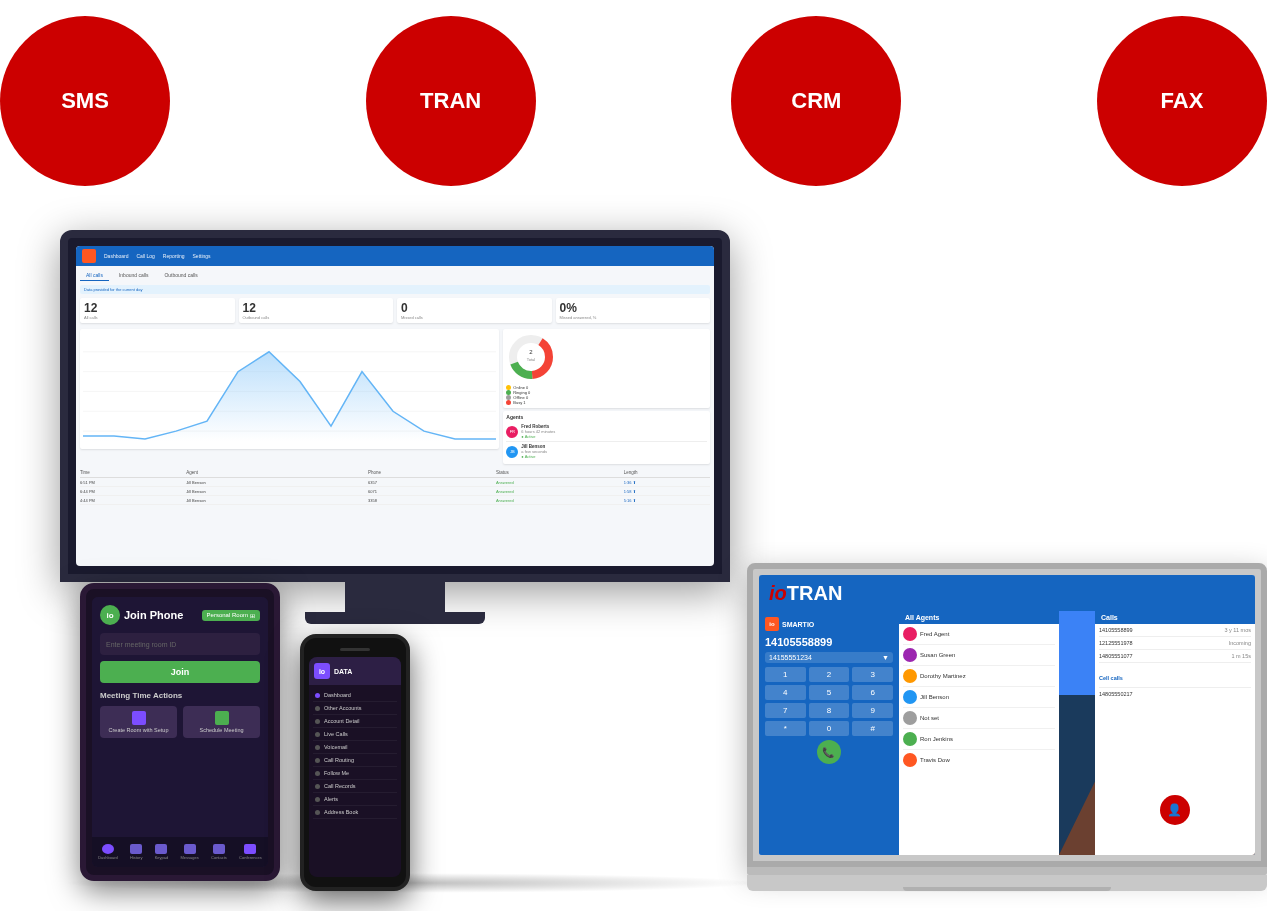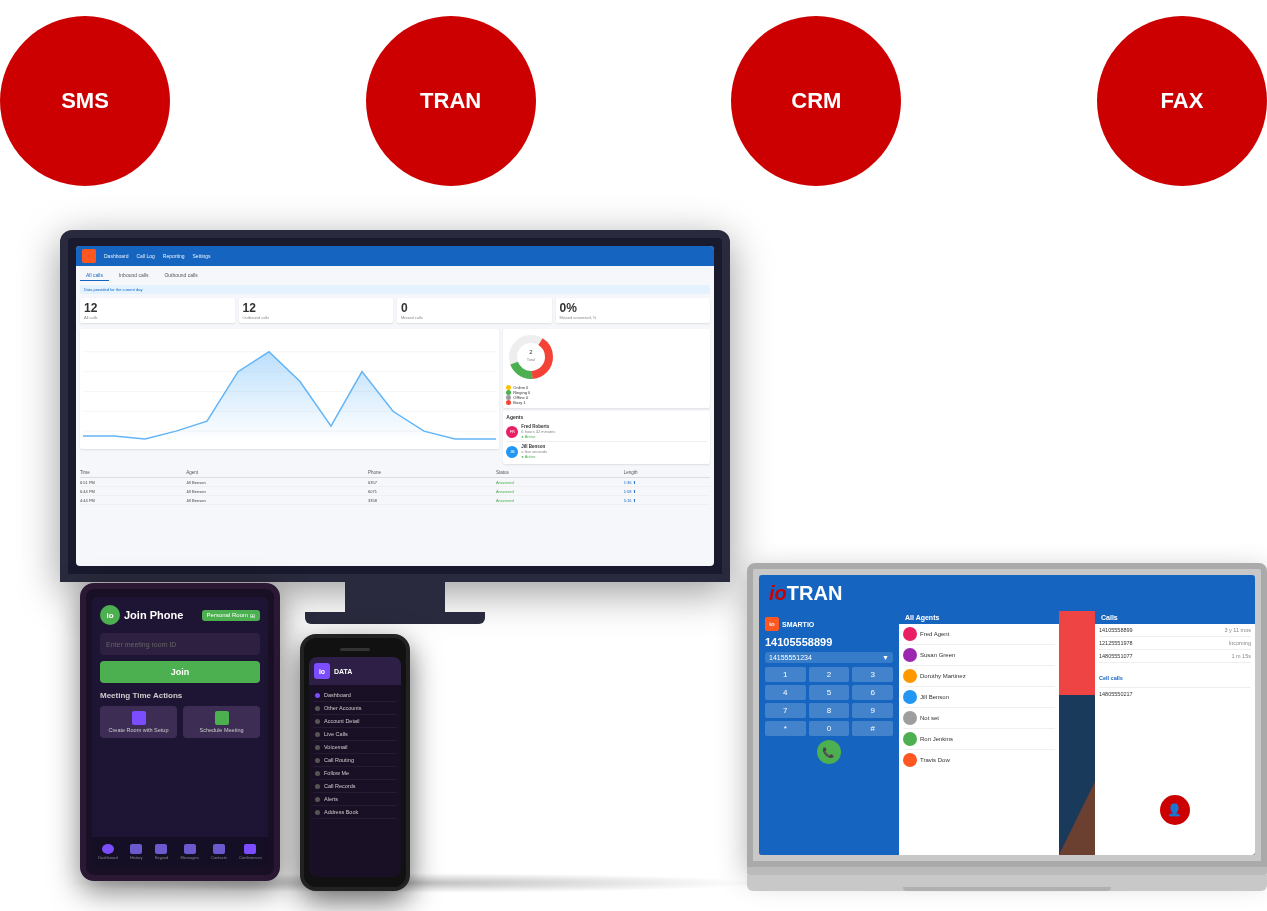--- a/index.html
+++ b/index.html
@@ -821,21 +821,21 @@
     <div class="laptop-screen">
       <div class="laptop-ui" style="position:relative;height:100%;">
 
         <div class="laptop-topbar">
           <div style="display:flex;align-items:center;">
             <span style="font-size:20px;font-weight:bold;color:#cc0000;font-style:italic;">io</span>
             <span style="font-size:20px;font-weight:bold;color:white;">TRAN</span>
           </div>
         </div>
 
-        <div style="display:flex;height:calc(100% - 36px);background:#ef4444;">
+        <div style="display:flex;height:calc(100% - 36px);background:#3b82f6;">
 
           <div style="width:140px;background:#1565c0;padding:6px;flex-shrink:0;">
 
             <div style="display:flex;align-items:center;gap:3px;margin-bottom:5px;">
               <div style="width:14px;height:14px;background:#ff5722;border-radius:2px;display:flex;align-items:center;justify-content:center;color:white;font-size:6px;font-weight:bold;">io</div>
               <span style="color:white;font-size:7px;font-weight:bold;">SMARTIO</span>
             </div>
             <div style="color:white;font-size:11px;font-weight:bold;margin-bottom:4px;">14105558899</div>
 
             <div style="background:rgba(255,255,255,0.15);border-radius:3px;padding:2px 4px;margin-bottom:4px;font-size:7px;color:white;display:flex;justify-content:space-between;">

